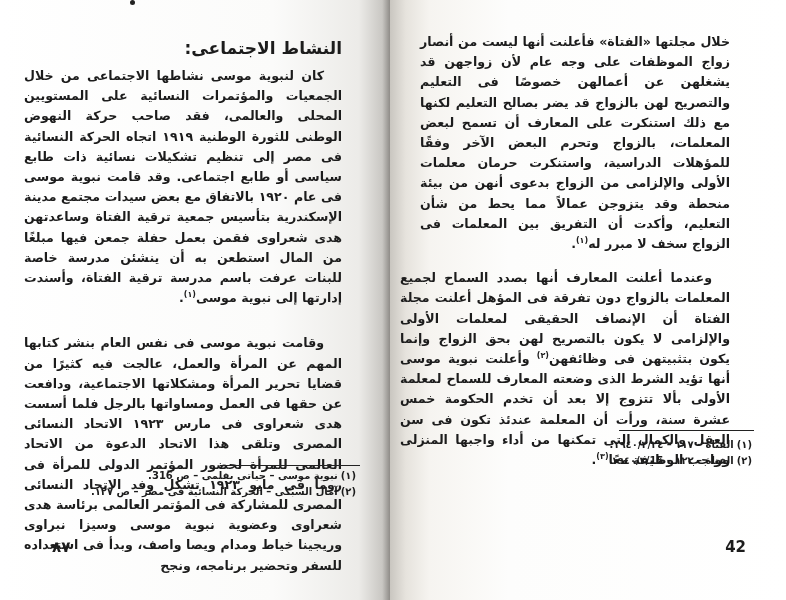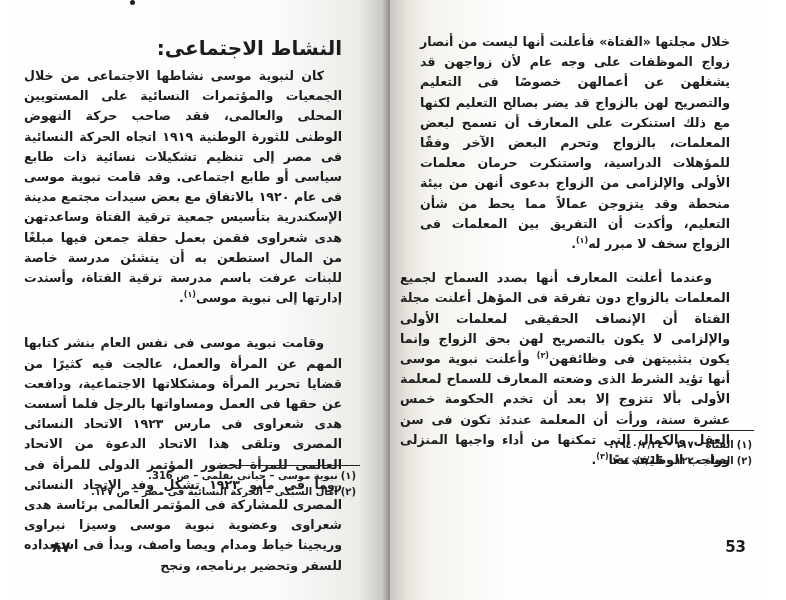--- a/index.html
+++ b/index.html
@@ -35,21 +35,21 @@
       position: absolute;
       font-size: 12.6px;
       line-height: 20.2px;
       text-align: justify;
       text-align-last: right;
       font-weight: bold;
     }
     .left-text { right: 48px; width: 318px; top: 36px; }
     .right-text { right: 56px; width: 330px; top: 32px; }
 
-    .heading { font-size: 20px; font-weight: bold; margin: 0 0 6px 0; line-height: 24px; }
+    .heading { font-size: 17px; font-weight: bold; margin: 0 0 6px 0; line-height: 24px; }
     .para { margin: 0; text-indent: 18px; }
     .para + .para { margin-top: 25px; }
     .para.noindent { text-indent: 0; margin-left: 20px; }
     sup { font-size: 8px; line-height: 0; }
 
     .fn-rule {
       position: absolute; height: 1px; background: #222;
     }
     .fn-rule.left { right: 30px; width: 140px; top: 465px; }
     .fn-rule.right { right: 32px; width: 135px; top: 430px; }
@@ -92,16 +92,16 @@
   <div class="page page-right">
     <div class="text-block right-text">
       <p class="para noindent"><span>خلال مجلتها «الفتاة» فأعلنت أنها ليست من أنصار زواج الموظفات على وجه عام لأن زواجهن قد يشغلهن عن أعمالهن خصوصًا فى التعليم والتصريح لهن بالزواج قد يضر بصالح التعليم لكنها مع ذلك استنكرت على المعارف أن تسمح لبعض المعلمات، بالزواج وتحرم البعض الآخر وفقًا للمؤهلات الدراسية، واستنكرت حرمان معلمات الأولى والإلزامى من الزواج بدعوى أنهن من بيئة منحطة وقد يتزوجن عمالاً مما يحط من شأن التعليم، وأكدت أن التفريق بين المعلمات فى الزواج سخف لا مبرر له</span><sup>(١)</sup><span>.</span></p>
       <p class="para" style="margin-top:14px"><span>وعندما أعلنت المعارف أنها بصدد السماح لجميع المعلمات بالزواج دون تفرقة فى المؤهل أعلنت مجلة الفتاة أن الإنصاف الحقيقى لمعلمات الأولى والإلزامى لا يكون بالتصريح لهن بحق الزواج وإنما يكون بتثبيتهن فى وظائفهن</span><sup>(٢)</sup> <span>وأعلنت نبوية موسى أنها تؤيد الشرط الذى وضعته المعارف للسماح لمعلمة الأولى بألا تتزوج إلا بعد أن تخدم الحكومة خمس عشرة سنة، ورأت أن المعلمة عندئذ تكون فى سن العقل والكمال التى تمكنها من أداء واجبها المنزلى وواجب الوظيفة معًا</span><sup>(٣)</sup><span>.</span></p>
     </div>
     <div class="fn-rule right"></div>
     <div class="footnotes right">
       <p class="footnote"><span class="fn-num">(١)</span><span>الفتاة – ١١٧ – ١٩٤٠/٣/٢٤.</span></p>
       <p class="footnote"><span class="fn-num">(٢)</span><span>الفتاة – ١٢٢ – ١٩٤٠/٣/15</span></p>
     </div>
-    <div class="page-number right">53</div>
+    <div class="page-number right">42</div>
   </div>
 
 </div>
 
 </body></html>

